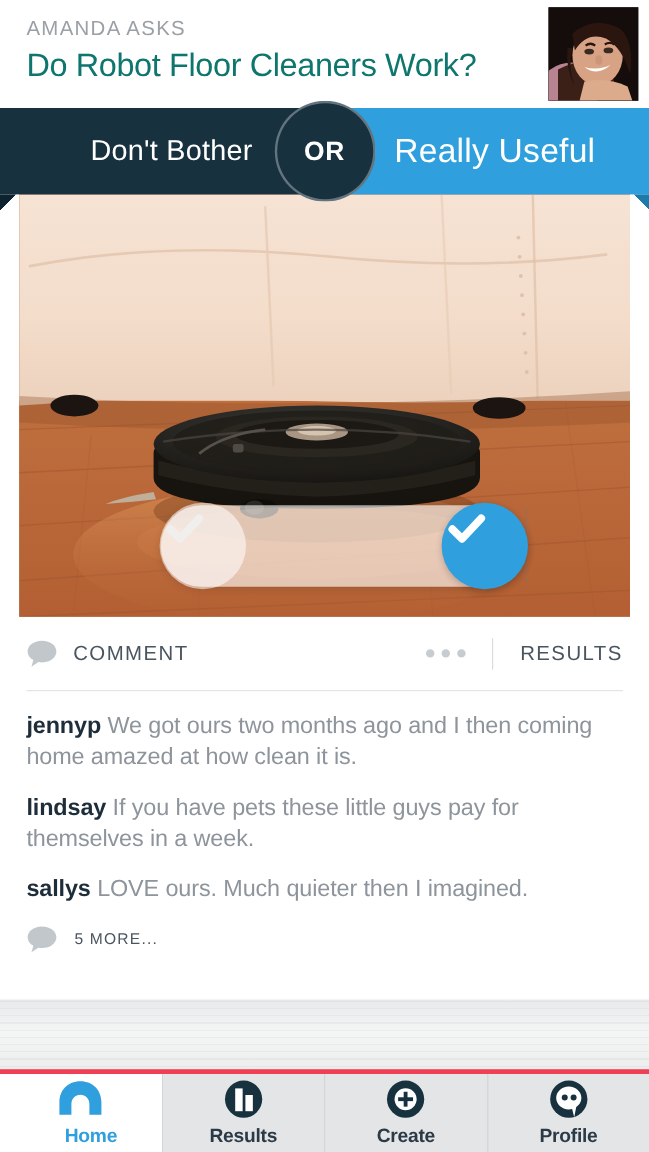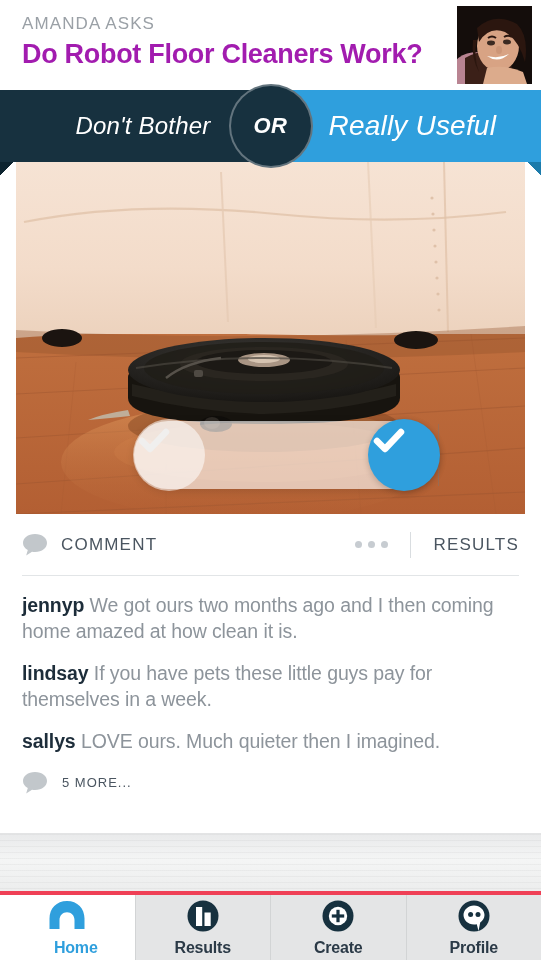--- a/index.html
+++ b/index.html
@@ -14,34 +14,33 @@
   
   .header {
     position:relative; height:90px; background:#fff;
     padding:14px 18px 0 22px;
   }
   .asker {
     font-size:17px; letter-spacing:1.1px; color:#9aa0a6;
     font-weight:400; text-transform:uppercase;
   }
   .q-title {
-    margin-top:5px; font-size:27px; color:#a21caf; font-weight:700;
+    margin-top:5px; font-size:27px; color:#0f766e; font-weight:400;
     letter-spacing:-0.3px; line-height:1.15;
   }
   .avatar {
     position:absolute; top:6px; right:9px; width:75px; height:78px;
     overflow:hidden; background:#120c0a;
   }
   .avatar svg { display:block; width:100%; height:100%; }
 
   
   .votebar {
     position:relative; height:72px; display:flex; align-items:stretch;
     z-index:6;
-    font-style:italic;
   }
   .vb-left {
     flex:0 0 50%; background:#17313f; display:flex;
     align-items:center; justify-content:flex-end;
     padding-right:60px; color:#fff; font-size:24px; letter-spacing:.2px;
   }
   .vb-right {
     flex:0 0 50%; background:#2f9fdd; display:flex;
     align-items:center; justify-content:flex-start;
     padding-left:58px; color:#fff; font-size:28px; letter-spacing:.2px;

